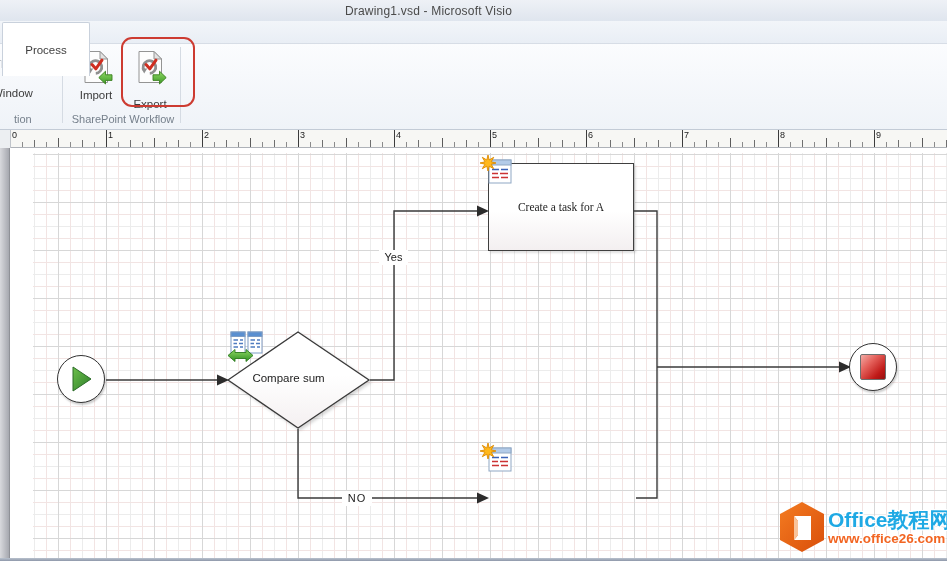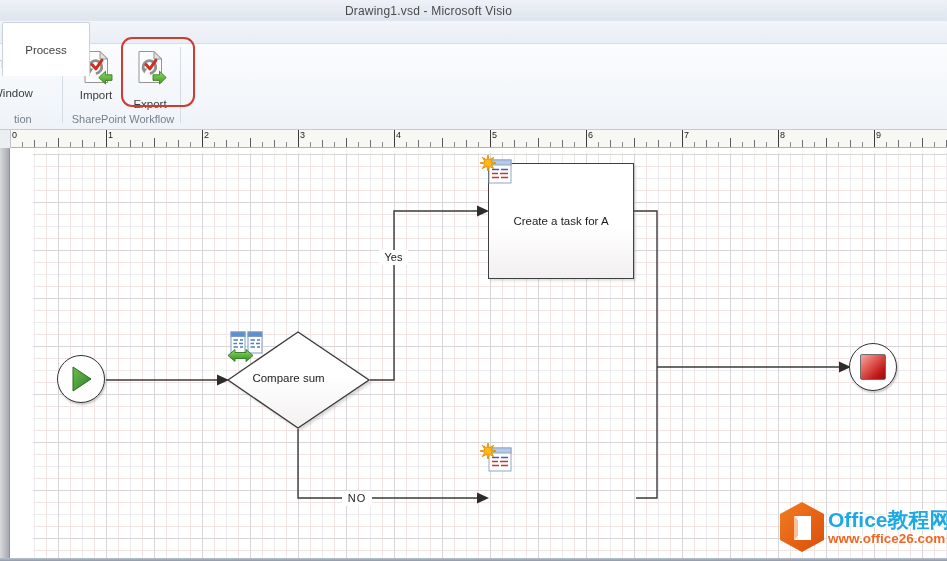--- a/index.html
+++ b/index.html
@@ -241,21 +241,21 @@
         </defs>
       <rect x="4" y="1" width="14" height="21" fill="#fff" stroke="#7d9cc4"></rect>
       <rect x="4" y="1" width="14" height="4.5" fill="#5a8fd0" stroke="#7d9cc4"></rect>
       <path d="M6.5 9 H11 M13 9 H16 M6.5 12.5 H10 M12 12.5 H16 M6.5 16 H11 M13 16 H16" stroke="#4f7cc0" stroke-width="1.4"></path>
       <rect x="21" y="1" width="14" height="21" fill="#fff" stroke="#7d9cc4"></rect>
       <rect x="21" y="1" width="14" height="4.5" fill="#5a8fd0" stroke="#7d9cc4"></rect>
       <path d="M23.5 9 H28 M30 9 H33 M23.5 12.5 H27 M29 12.5 H33 M23.5 16 H28 M30 16 H33" stroke="#4f7cc0" stroke-width="1.4"></path>
       <polygon points="1,24.5 8,18.5 8,21.5 19,21.5 19,18.5 26,24.5 19,30.5 19,27.5 8,27.5 8,30.5" fill="url(#cg)" stroke="#2d7a1e" stroke-width="0.9"></polygon>
     </svg>
 
-    <div class="task-box" style="left:488px;top:163px;width:146px;height:116px;">
+    <div class="task-box" style="left:488px;top:163px;width:146px;height:88px;font-family:Liberation Serif, serif;">
       <span>Create a task for A</span>
     </div>
     <svg class="shape-icon" style="left:479px;top:154px;" width="34" height="33" viewBox="0 0 34 33">
       <rect x="10" y="6" width="22" height="23" fill="#fff" stroke="#8fa7c4"></rect>
       <rect x="10" y="6" width="22" height="5" fill="#b3cbe8" stroke="#8fa7c4"></rect>
       <path d="M13 15.5 H20 M22 15.5 H29" stroke="#3a62b8" stroke-width="1.6"></path>
       <path d="M13 19.5 H19 M21 19.5 H29" stroke="#cc3333" stroke-width="1.6"></path>
       <path d="M13 23.5 H20 M22 23.5 H29" stroke="#cc3333" stroke-width="1.6"></path>
       <polygon points="17,9 12.2,10.2 14.7,14.7 10.2,12.2 9,17 7.8,12.2 3.3,14.7 6,10.2 1,9 6,7.8 3.3,3.3 7.8,6 9,1 10.2,6 14.7,3.3 12.2,7.8" fill="#ffb81c" stroke="#de8a00" stroke-width="0.9" transform="translate(0,0)"></polygon>
     </svg>

